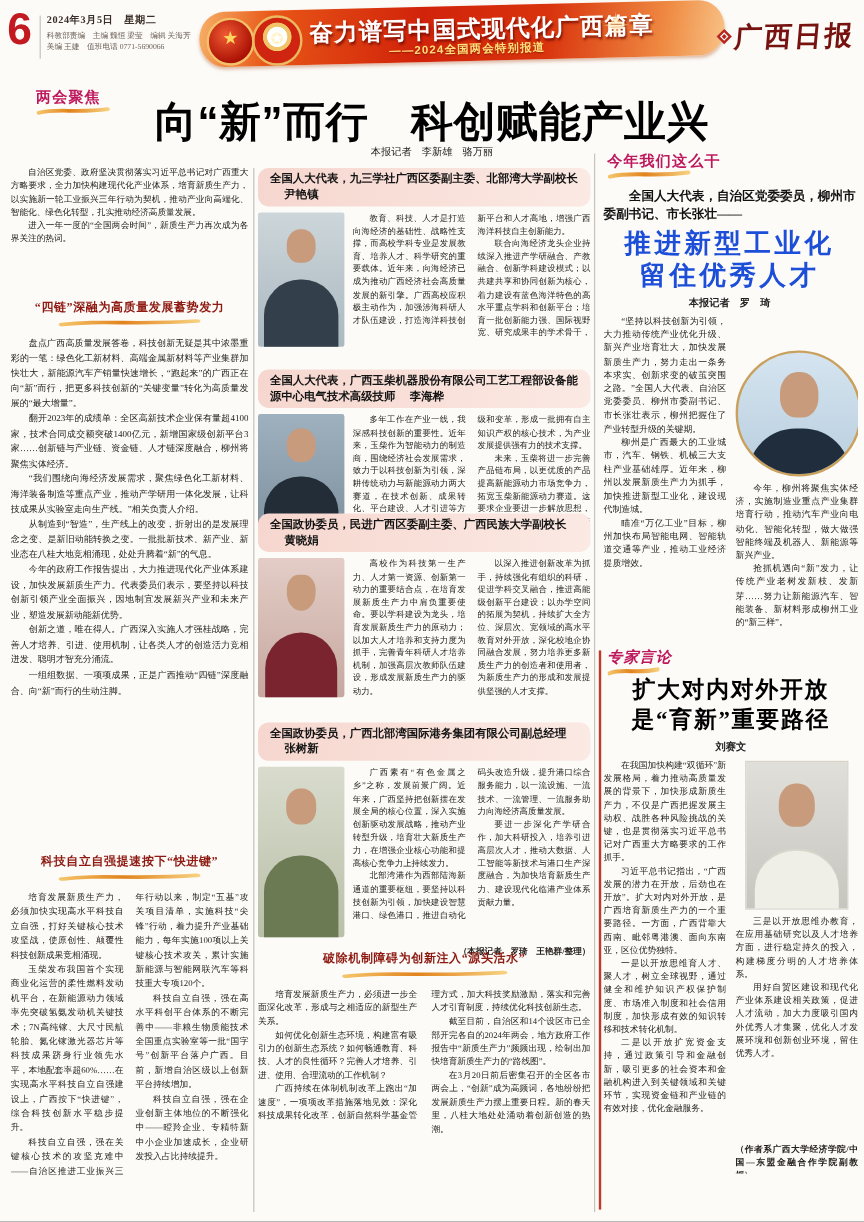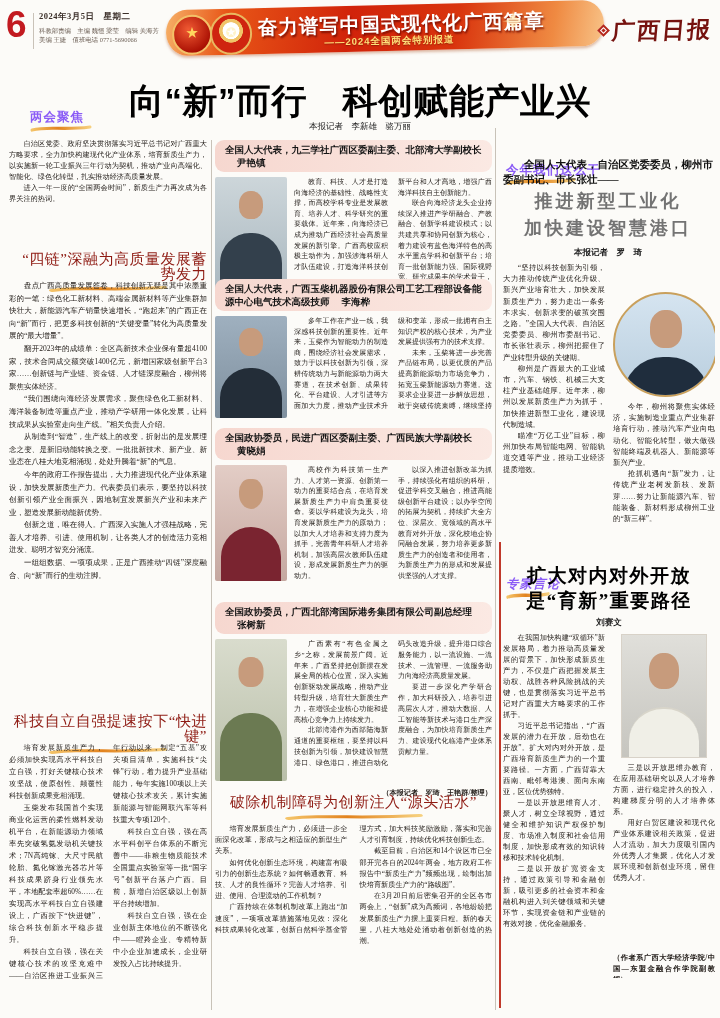--- a/index.html
+++ b/index.html
@@ -28,23 +28,23 @@
   .logo{right:8px;top:15px;display:flex;align-items:center;gap:4px;}
   .logo-mark{width:9px;height:9px;background:#b5271c;transform:rotate(45deg);box-shadow:inset 0 0 0 2px #b5271c, inset 0 0 0 3px #fff;}
   .logo-text{font-family:"Liberation Serif",serif;font-weight:bold;font-size:23px;color:#76120f;
              letter-spacing:2px;transform:skewX(-6deg) rotate(-1deg);}
   
   .kicker{left:110px;top:63px;width:500px;text-align:center;font-size:14px;font-weight:bold;color:#111;letter-spacing:1px;}
   .mainhead{left:92px;top:78px;width:536px;text-align:center;font-family:"Liberation Sans",sans-serif;
             font-weight:900;font-size:35px;color:#000;letter-spacing:.5px;white-space:nowrap;}
   .lead-byline{left:110px;top:121px;width:500px;text-align:center;font-size:8.5px;color:#222;}
   
-  .badge{font-family:"Liberation Sans",sans-serif;font-weight:900;font-size:12.5px;color:#8b5cf6;letter-spacing:1px;line-height:1;margin-top:36px;}
+  .badge{font-family:"Liberation Sans",sans-serif;font-weight:900;font-size:12.5px;color:#be185d;letter-spacing:1px;line-height:1;}
   .swoosh{display:block;}
-  .subhead{font-weight:normal;font-size:15px;color:#8e1a12;text-align:right;letter-spacing:.5px;line-height:1;}
+  .subhead{font-weight:bold;font-size:10px;color:#8e1a12;text-align:right;letter-spacing:.5px;line-height:1;}
   .subhead-wrap{display:flex;flex-direction:column;align-items:center;gap:3px;}
   
   .bodytxt{font-size:7.2px;line-height:11px;text-align:justify;color:#26211d;overflow:hidden;}
   .bodytxt p{margin:0;text-indent:2em;}
   .cols2{column-count:2;column-gap:10px;}
   
   .vrule{width:1px;background:#c8c2b8;}
   .vrule-red{width:1.5px;background:#c0392b;}
   
   .dblock{left:215px;width:277px;}
@@ -52,21 +52,21 @@
         font-family:"Liberation Sans",sans-serif;font-weight:bold;font-size:9.5px;line-height:13px;color:#141414;}
   .dname{margin-left:12px;}
   .drow{display:flex;gap:7px;margin-top:5px;}
   .photo{flex:none;position:relative;overflow:hidden;border-radius:2px;}
   .photo .head{position:absolute;left:50%;transform:translateX(-50%);background:#c79b7c;border-radius:46% 46% 42% 42%;}
   .photo .torso{position:absolute;left:50%;transform:translateX(-50%);border-radius:30px 30px 0 0;}
   .dtext{flex:1;height:100%;}
   .dcredit{text-align:right;font-weight:bold;font-size:7.2px;margin-top:3px;color:#26211d;}
   
   .sb-intro{font-weight:bold;font-size:10.5px;line-height:14.5px;text-indent:2em;color:#111;}
-  .sb-head{font-family:"Liberation Serif",serif;font-weight:bold;font-size:18px;letter-spacing:3px;text-align:center;color:#737373;line-height:1;}
+  .sb-head{font-family:"Liberation Serif",serif;font-weight:bold;font-size:22px;letter-spacing:3px;text-align:center;color:#1d4ed8;line-height:1;}
   .sb-byline{text-align:center;font-size:8.5px;font-weight:bold;color:#222;}
   .subcols{display:flex;gap:8px;overflow:hidden;}
   .subcol{width:102px;flex:none;}
   .circle-photo{width:101px;height:101px;border-radius:50%;border:2px solid #c9a05c;margin:0 auto;position:relative;overflow:hidden;}
   .ex-head{font-family:"Liberation Serif",serif;font-weight:bold;font-size:19px;letter-spacing:1.5px;text-align:center;color:#000;line-height:1;}
   .ex-author{text-align:center;font-size:8.5px;font-weight:bold;color:#222;}
   .rect-photo{width:84px;height:122px;margin:2px auto 4px;position:relative;overflow:hidden;border:1px solid #d8d2c8;}
   .ex-credit p{text-indent:0;font-weight:bold;}
 </style>
 </head>
@@ -158,21 +158,21 @@
         <span class="head" style="width:24px;height:28px;top:14px;"></span>
           <span class="torso" style="width:62px;height:64px;bottom:-8px;background:#33404c;"></span>
       </div>
       <div class="dtext bodytxt cols2" style="height:114px;font-size:7px;line-height:10.6px;">
           <p>教育、科技、人才是打造向海经济的基础性、战略性支撑，而高校学科专业是发展教育、培养人才、科学研究的重要载体。近年来，向海经济已成为推动广西经济社会高质量发展的新引擎。广西高校应积极主动作为，加强涉海科研人才队伍建设，打造海洋科技创新平台和人才高地，增强广西海洋科技自主创新能力。</p>
           <p>联合向海经济龙头企业持续深入推进产学研融合、产教融合、创新学科建设模式；以共建共享和协同创新为核心，着力建设有蓝色海洋特色的高水平重点学科和创新平台；培育一批创新能力强、国际视野宽、研究成果丰的学术骨干，努力打造在国内有一定影响力和竞争力的教学科研创新团队，瞄准涉海科技发展前沿跟踪研究，逐步形成涉海学科集群规模和优势，并重发展。</p>
         </div>
     </div>
   </div>
 
-  <div class="abs dblock" style="top:279px;">
+  <div class="abs dblock" style="top:308px;">
     <div class="dbar"><span>全国人大代表，广西玉柴机器股份有限公司工艺工程部设备能源中心电气技术高级技师</span><span class="dname">李海桦</span></div>
     <div class="drow">
       <div class="photo" style="width:72px;height:102px;background:linear-gradient(180deg,#9fb0bf,#7e8f9e);">
         <span class="head" style="width:24px;height:28px;top:12px;"></span>
           <span class="torso" style="width:62px;height:58px;bottom:-8px;background:#232d38;"></span>
       </div>
       <div class="dtext bodytxt cols2" style="height:104px;font-size:7px;line-height:10.6px;">
           <p>多年工作在产业一线，我深感科技创新的重要性。近年来，玉柴作为智能动力的制造商，围绕经济社会发展需求，致力于以科技创新为引领，深耕传统动力与新能源动力两大赛道，在技术创新、成果转化、平台建设、人才引进等方面加大力度，推动产业技术升级和变革，形成一批拥有自主知识产权的核心技术，为产业发展提供强有力的技术支撑。</p>
           <p>未来，玉柴将进一步完善产品链布局，以更优质的产品提高新能源动力市场竞争力，拓宽玉柴新能源动力赛道。这要求企业要进一步解放思想，敢于突破传统束缚，继续坚持以科技创新为引领，在科研投入、平台建设上持续发力。</p>
         </div>
@@ -224,21 +224,21 @@
     </div>
 
   <div class="abs" style="left:506px;top:128px;">
     <div class="badge">今年我们这么干</div>
     <svg class="swoosh" width="70" height="9" viewBox="0 0 60 8" preserveAspectRatio="none">
         <path d="M2 5.5 C 18 1.5, 32 6, 58 2.5" stroke="url(#goldg)" stroke-width="3" fill="none" stroke-linecap="round"></path>
       </svg>
   </div>
   <div class="abs sb-intro" style="left:503px;top:158px;width:210px;">全国人大代表，自治区党委委员，柳州市委副书记、市长张壮——</div>
   <div class="abs sb-head" style="left:503px;top:192px;width:210px;">推进新型工业化</div>
-  <div class="abs sb-head" style="left:503px;top:219px;width:210px;">加快建设智慧港口</div>
+  <div class="abs sb-head" style="left:503px;top:219px;width:210px;">留住优秀人才</div>
   <div class="abs sb-byline" style="left:503px;top:247px;width:210px;">本报记者　罗　琦</div>
   <div class="abs subcols" style="left:503px;top:262px;width:212px;height:272px;">
     <div class="subcol bodytxt" style="height:272px;font-size:7.4px;line-height:11.2px;">
         <p>“坚持以科技创新为引领，大力推动传统产业优化升级、新兴产业培育壮大，加快发展新质生产力，努力走出一条务本求实、创新求变的破茧突围之路。”全国人大代表、自治区党委委员、柳州市委副书记、市长张壮表示，柳州把握住了产业转型升级的关键期。</p>
         <p>柳州是广西最大的工业城市，汽车、钢铁、机械三大支柱产业基础雄厚。近年来，柳州以发展新质生产力为抓手，加快推进新型工业化，建设现代制造城。</p>
         <p>瞄准“万亿工业”目标，柳州加快布局智能电网、智能轨道交通等产业，推动工业经济提质增效。</p>
       </div>
     <div class="subcol">
       <div class="circle-photo" style="margin-top:30px;background:linear-gradient(180deg,#d5e4f0,#b9cede);">
         <span style="position:absolute;left:50%;transform:translateX(-50%);top:16px;width:32px;height:38px;background:#c79b7c;border-radius:46% 46% 42% 42%;"></span>

